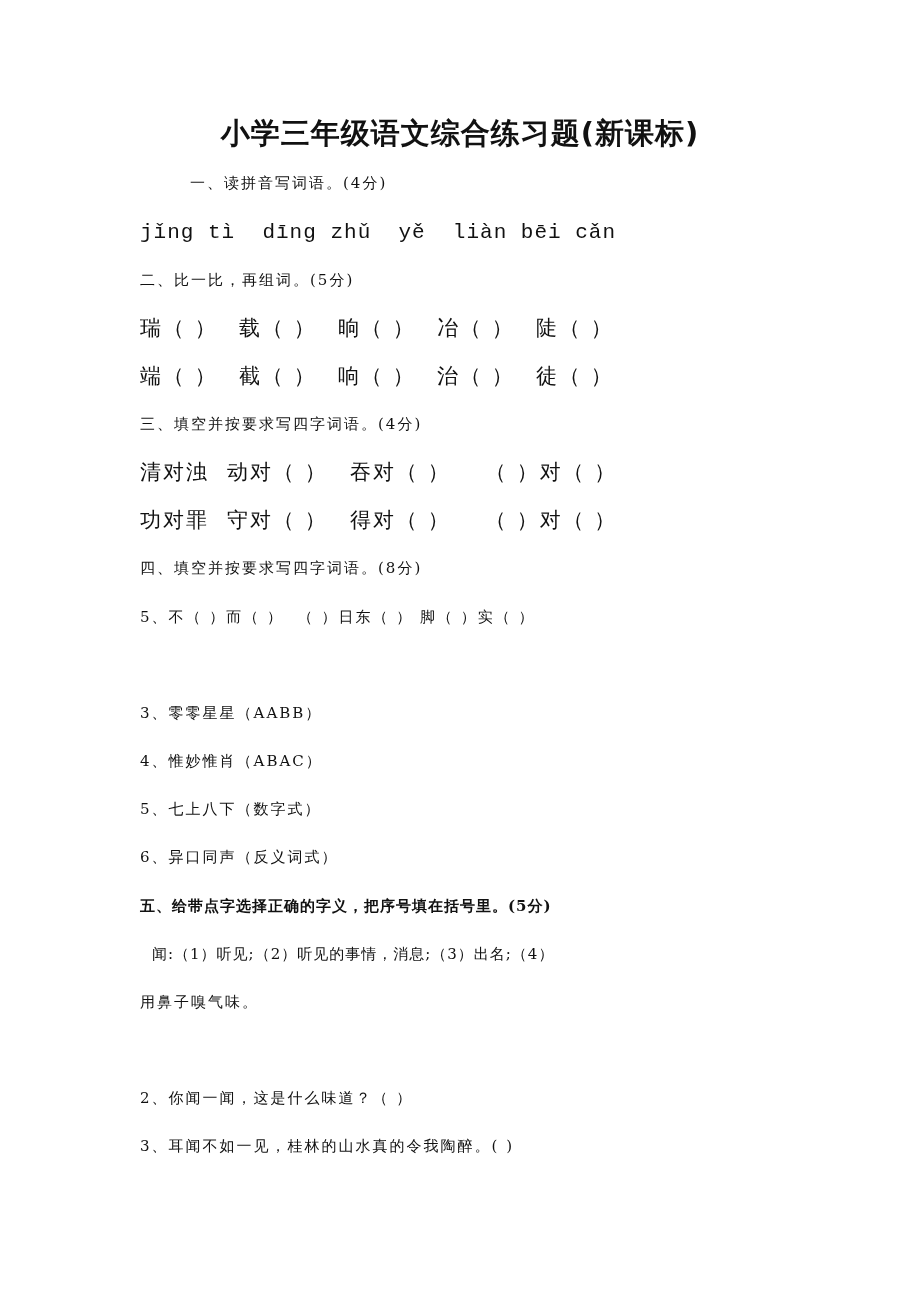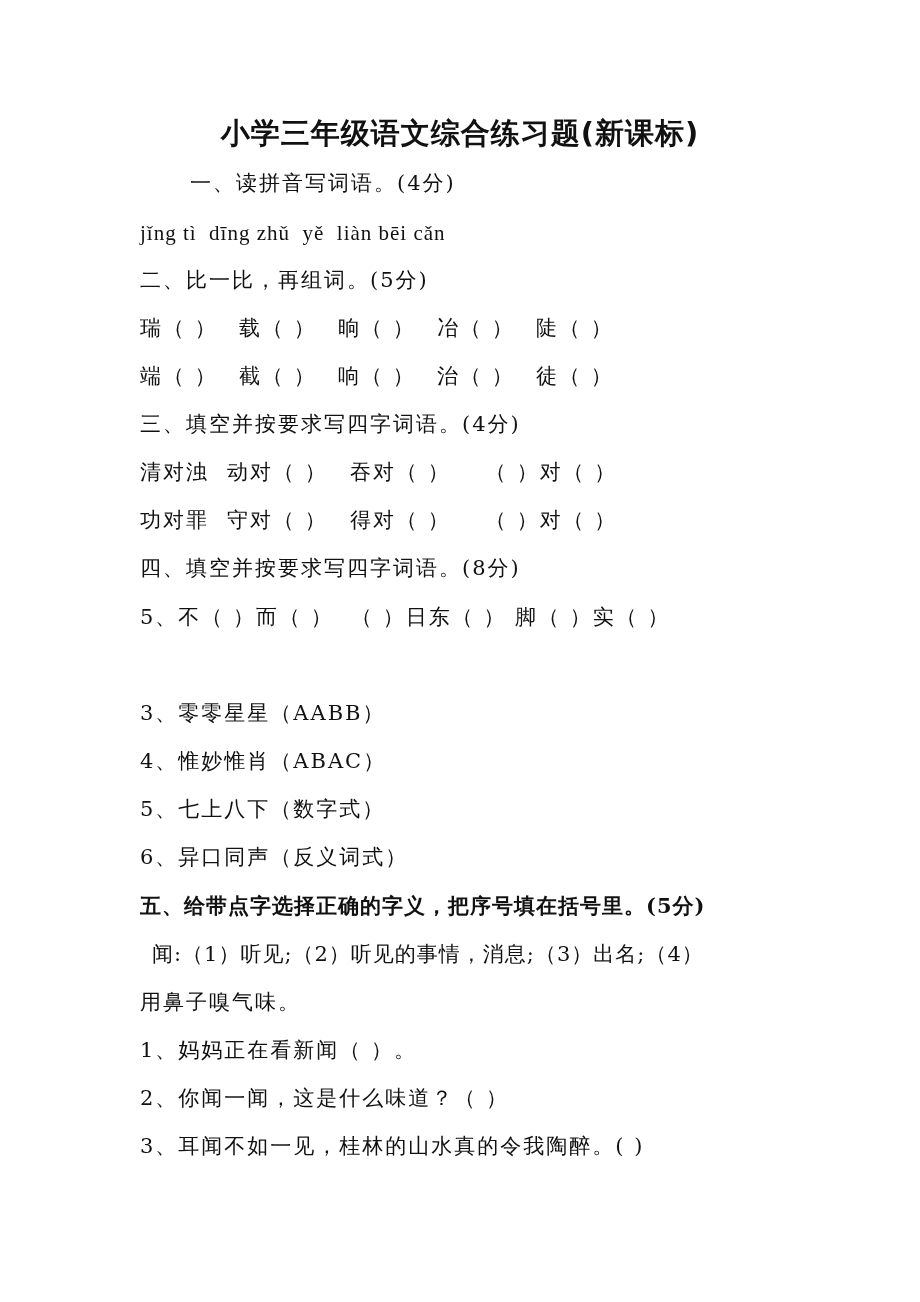--- a/index.html
+++ b/index.html
@@ -8,24 +8,24 @@
     font-family: "DejaVu Serif", "Liberation Serif", serif;
     color: #111111;
   }
   .page { position: absolute; left: 0; top: 0; width: 920px; height: 1302px; }
   .title {
     position: absolute; top: 114px; left: 0; width: 920px; text-align: center;
     font-size: 29px; font-weight: bold; letter-spacing: 1px;
     font-family: "DejaVu Sans", "Liberation Sans", sans-serif;
   }
   .line {
-    position: absolute; left: 140px; font-size: 21px; line-height: 30px;
+    position: absolute; left: 140px; font-size: 15px; line-height: 30px;
     white-space: pre; letter-spacing: 2px;
   }
-  .pinyin { font-family: Liberation Serif, serif; font-size: 21px; letter-spacing: 1px; }
+  .pinyin { font-family: Liberation Mono, monospace; font-size: 21px; letter-spacing: 1px; }
   .row { position: absolute; left: 140px; font-size: 21px; line-height: 30px; }
   .cell { position: absolute; white-space: pre; letter-spacing: 2px; }
 </style>
 </head>
 <body>
 
 <div class="page">
 
   <div class="title">小学三年级语文综合练习题(新课标)</div>
 
@@ -65,17 +65,16 @@
   <div class="line" style="top:553px;">四、填空并按要求写四字词语。(8分)</div>
   <div class="line" style="top:602px;">5、不（ ）而（ ）  （ ）日东（ ） 脚（ ）实（ ）</div>
   <div class="line" style="top:698px;">3、零零星星（AABB）</div>
   <div class="line" style="top:746px;">4、惟妙惟肖（ABAC）</div>
   <div class="line" style="top:794px;">5、七上八下（数字式）</div>
   <div class="line" style="top:842px;">6、异口同声（反义词式）</div>
 
   <div class="line" style="top:891px; letter-spacing:1px;font-weight:bold;">五、给带点字选择正确的字义，把序号填在括号里。(5分)</div>
   <div class="line" style="top:939px; left:152px; letter-spacing:1px;">闻:（1）听见;（2）听见的事情，消息;（3）出名;（4）</div>
   <div class="line" style="top:987px;">用鼻子嗅气味。</div>
-  <div class="line" style="top:1035px;">1、妈妈正在看新闻（ ）。</div>
   <div class="line" style="top:1083px;">2、你闻一闻，这是什么味道？（ ）</div>
   <div class="line" style="top:1131px;">3、耳闻不如一见，桂林的山水真的令我陶醉。( )</div>
 
 </div>
 
 </body></html>

